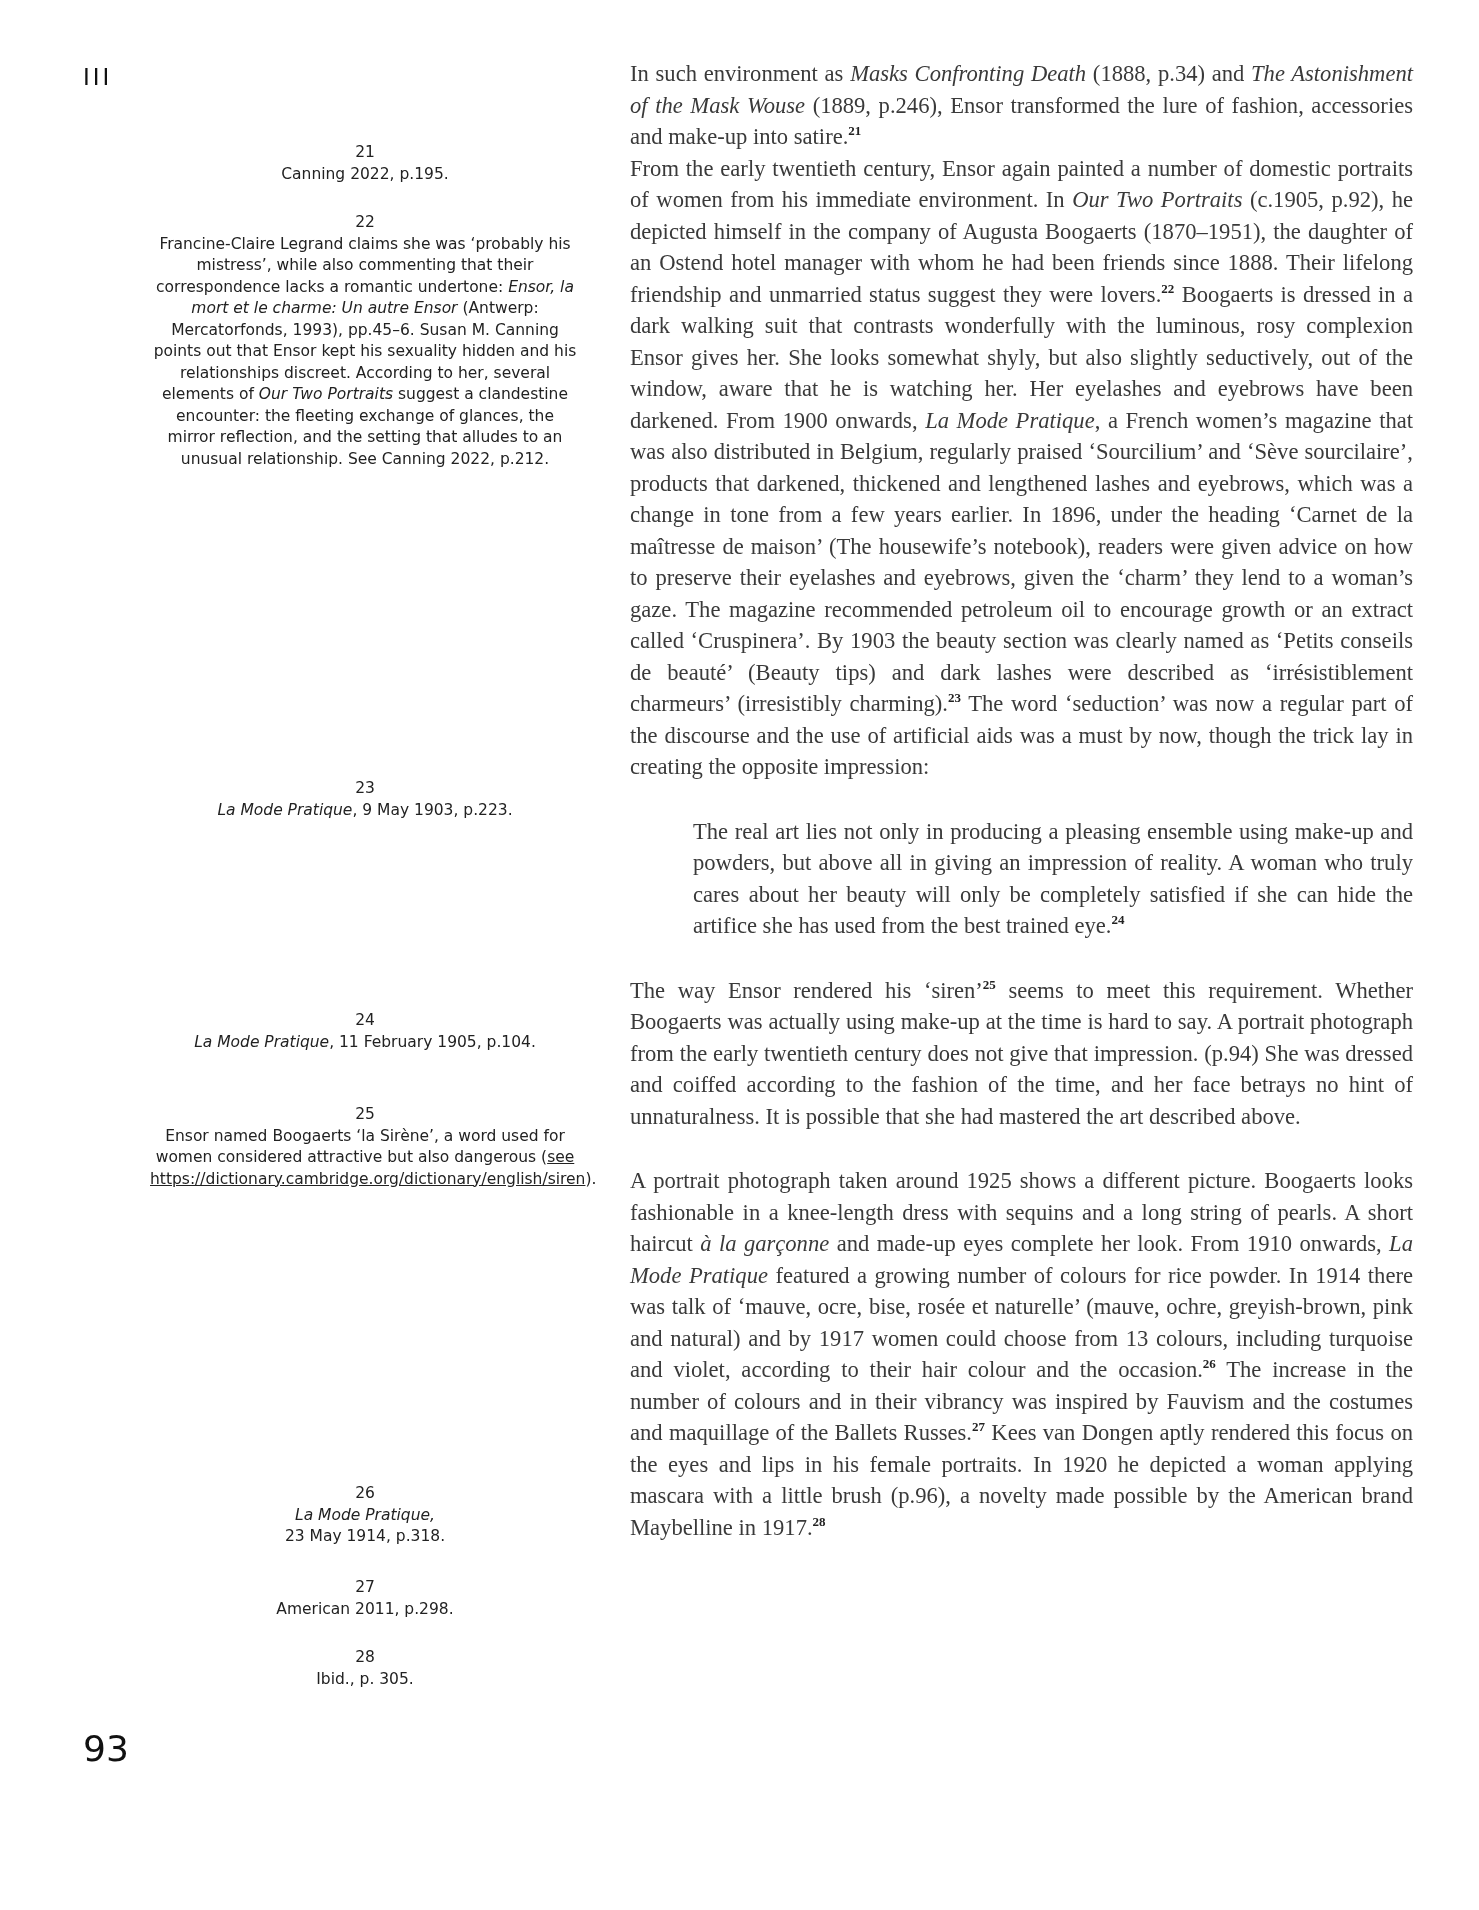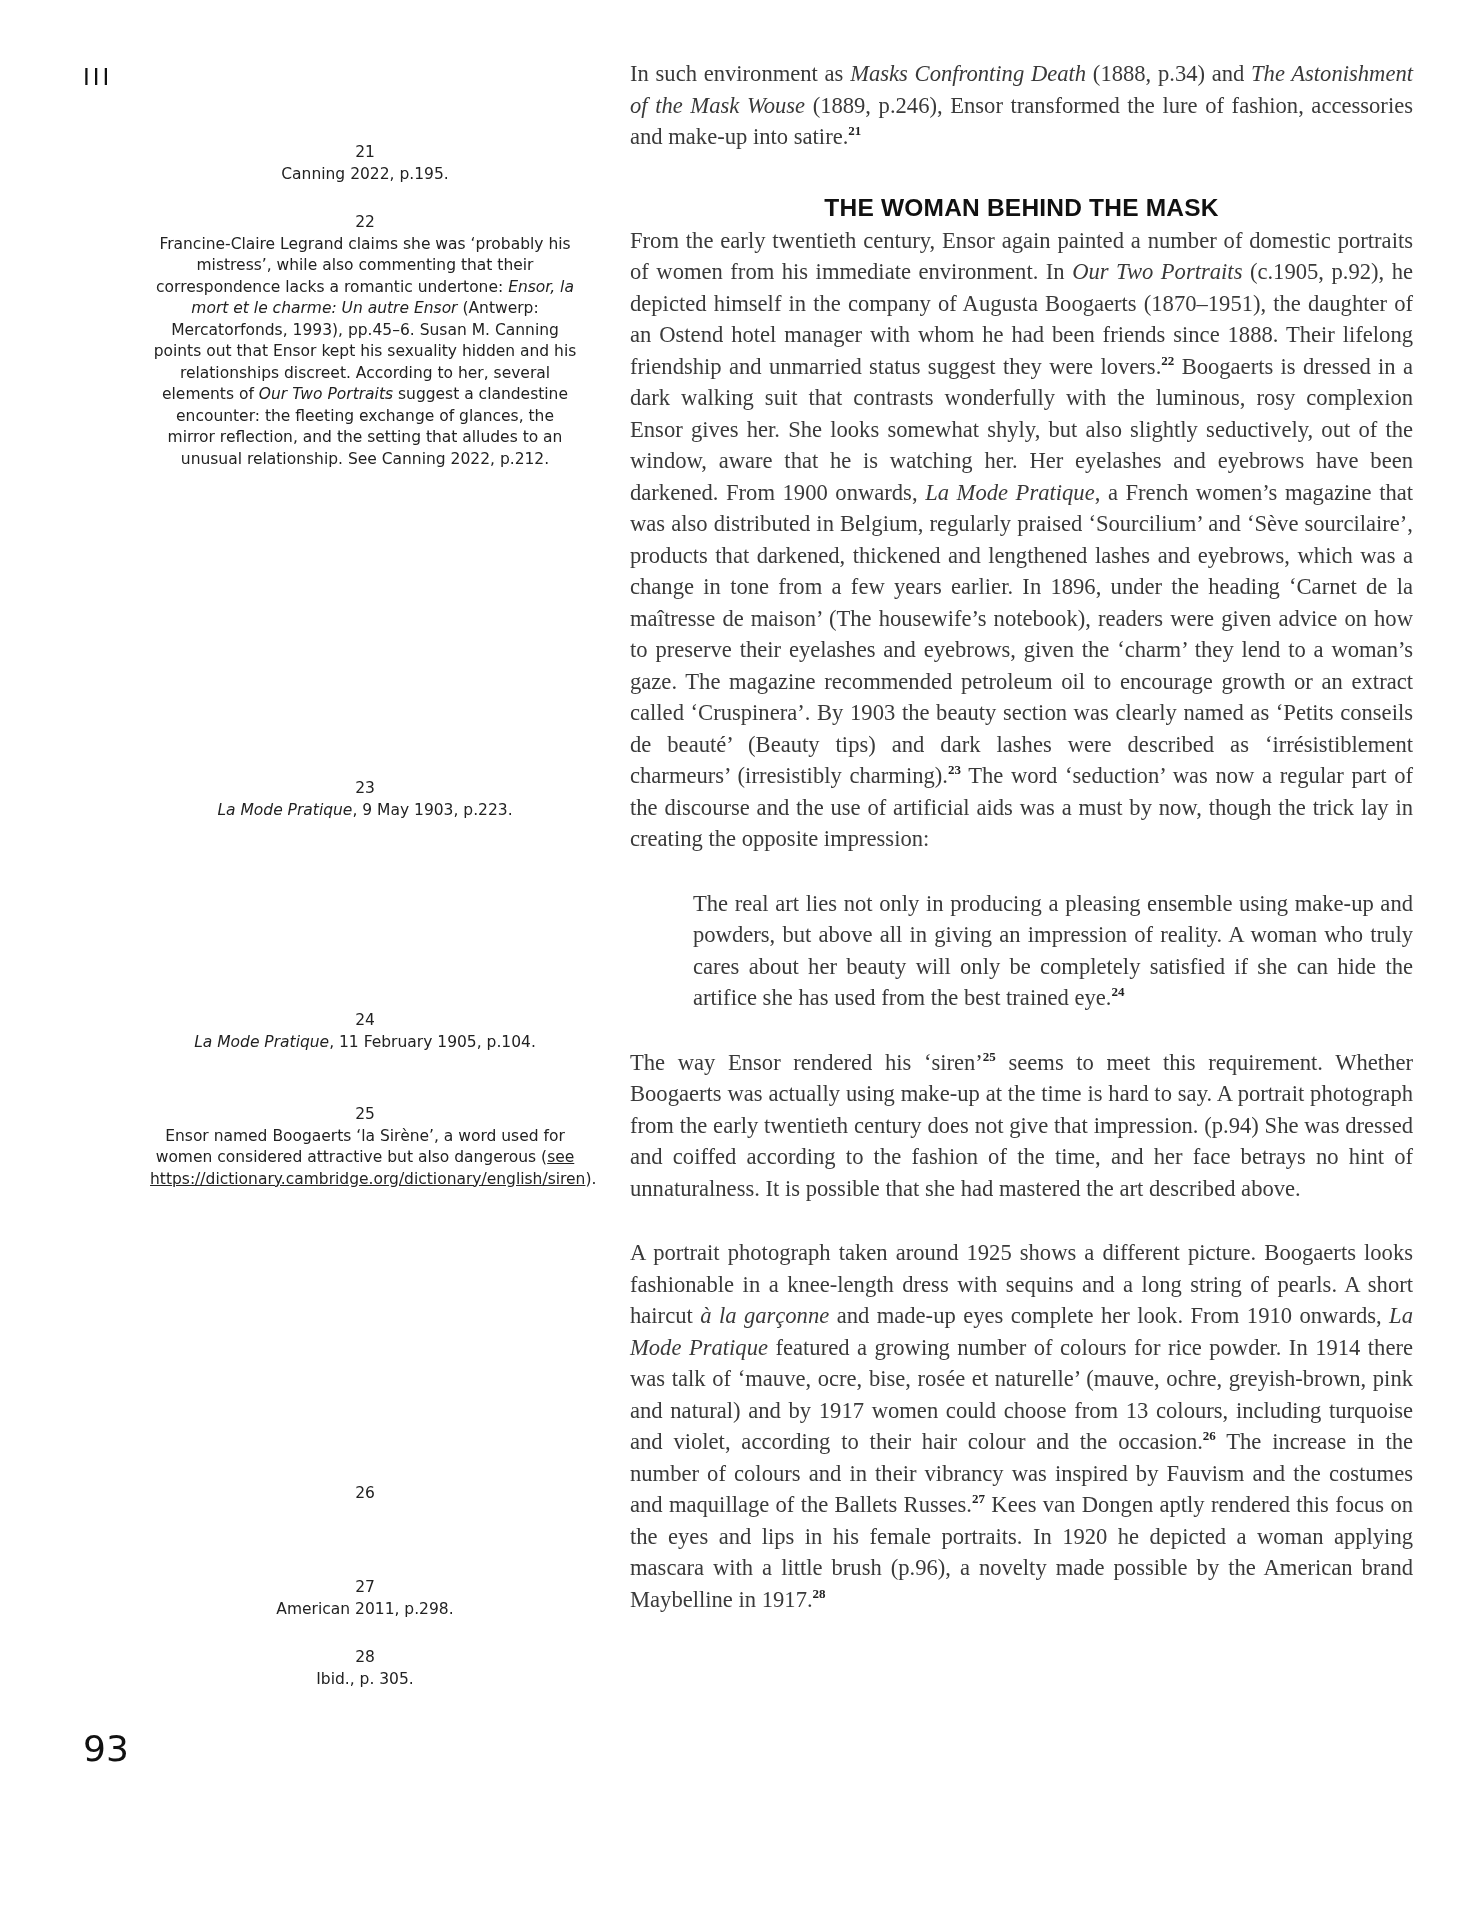--- a/index.html
+++ b/index.html
@@ -40,35 +40,35 @@
   <div class="note" style="top:1010px;">
     <span class="note-num">24</span>
     <span class="note-text"><i>La Mode Pratique</i><span>, 11 February 1905, p.104.</span></span>
   </div>
   <div class="note" style="top:1104px;">
     <span class="note-num">25</span>
     <span class="note-text"><span>Ensor named Boogaerts ‘la Sirène’, a word used for women considered attractive but also dangerous (</span><a>see https://dictionary.cambridge.org/dictionary/english/siren</a><span>).</span></span>
   </div>
   <div class="note" style="top:1483px;">
     <span class="note-num">26</span>
+    <span class="note-text"><i>La Mode Pratique,</i><br><span>23 May 1914, p.318.</span></span>
   </div>
   <div class="note" style="top:1577px;">
     <span class="note-num">27</span>
     <span class="note-text">American 2011, p.298.</span>
   </div>
   <div class="note" style="top:1647px;">
     <span class="note-num">28</span>
     <span class="note-text">Ibid., p. 305.</span>
   </div>
 </div>
 
 <div class="main">
   <p><span>In such environment as </span><i>Masks Confronting Death</i><span> (1888, p.34) and </span><i>The Astonishment of the Mask Wouse</i><span> (1889, p.246), Ensor transformed the lure of fashion, accessories and make-up into satire.</span><sup>21</sup></p>
 
-  <p class="heading">THE WOMAN BEHIND THE MASK</p>
 
   <p><span>From the early twentieth century, Ensor again painted a number of domestic portraits of women from his immediate environment. In </span><i>Our Two Portraits</i><span> (c.1905, p.92), he depicted himself in the company of Augusta Boogaerts (1870–1951), the daughter of an Ostend hotel man­ager with whom he had been friends since 1888. Their lifelong friendship and unmarried status suggest they were lovers.</span><sup>22</sup><span> Boogaerts is dressed in a dark walking suit that contrasts wonderfully with the luminous, rosy complexion Ensor gives her. She looks somewhat shyly, but also slightly seductively, out of the window, aware that he is watching her. Her eye­lashes and eyebrows have been darkened. From 1900 onwards, </span><i>La Mode Pratique</i><span>, a French women’s magazine that was also distributed in Belgium, regularly praised ‘Sourcilium’ and ‘Sève sourcilaire’, products that dark­ened, thickened and lengthened lashes and eyebrows, which was a change in tone from a few years earlier. In 1896, under the heading ‘Carnet de la maîtresse de maison’ (The housewife’s notebook), readers were given advice on how to preserve their eyelashes and eyebrows, given the ‘charm’ they lend to a woman’s gaze. The magazine recommended petroleum oil to encourage growth or an extract called ‘Cruspinera’. By 1903 the beauty section was clearly named as ‘Petits conseils de beauté’ (Beauty tips) and dark lashes were described as ‘irrésistiblement charmeurs’ (irresistibly charming).</span><sup>23</sup><span> The word ‘seduction’ was now a regular part of the discourse and the use of artificial aids was a must by now, though the trick lay in creating the opposite impression:</span></p>
 
   <p class="quote"><span>The real art lies not only in producing a pleasing ensemble using make-up and powders, but above all in giving an impression of reality. A woman who truly cares about her beauty will only be com­pletely satisfied if she can hide the artifice she has used from the best trained eye.</span><sup>24</sup></p>
 
   <p><span>The way Ensor rendered his ‘siren’</span><sup>25</sup><span> seems to meet this requirement. Whether Boogaerts was actually using make-up at the time is hard to say. A portrait photograph from the early twentieth century does not give that impression. (p.94) She was dressed and coiffed according to the fashion of the time, and her face betrays no hint of unnaturalness. It is possible that she had mastered the art described above.</span></p>
 
   <p class="gap"><span>A portrait photograph taken around 1925 shows a different picture. Boogaerts looks fashionable in a knee-length dress with sequins and a long string of pearls. A short haircut </span><i>à la garçonne</i><span> and made-up eyes complete her look. From 1910 onwards, </span><i>La Mode Pratique</i><span> featured a growing number of colours for rice powder. In 1914 there was talk of ‘mauve, ocre, bise, rosée et naturelle’ (mauve, ochre, greyish-brown, pink and natural) and by 1917 women could choose from 13 colours, includ­ing turquoise and violet, according to their hair colour and the occasion.</span><sup>26</sup><span> The increase in the number of colours and in their vibrancy was inspired by Fauvism and the costumes and maquillage of the Ballets Russes.</span><sup>27</sup><span> Kees van Dongen aptly rendered this focus on the eyes and lips in his female por­traits. In 1920 he depicted a woman applying mascara with a little brush (p.96), a novelty made possible by the American brand Maybelline in 1917.</span><sup>28</sup></p>
 </div>
 

